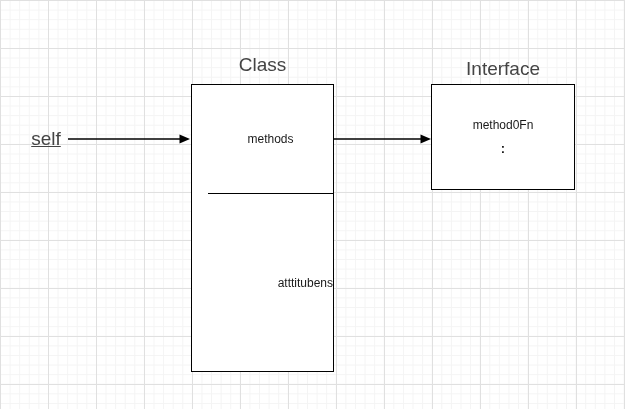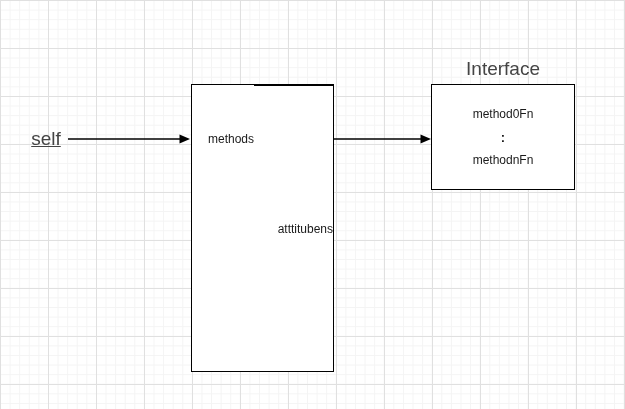--- a/index.html
+++ b/index.html
@@ -71,21 +71,21 @@
     border: 1.5px solid #000000;
     color: #1a1a1a;
     font-size: 12px;
   }
   .class-box {
     left: 191px;
     top: 84px;
     width: 143px;
     height: 288px;
     display: flex;
-    flex-direction: row;
+    flex-direction: column;
     padding-left: 16px;
   }
   .class-section {
     display: flex;
     align-items: center;
     justify-content: center;
     text-align: center;
   }
   .class-section.methods {
     height: 108px;
@@ -128,31 +128,31 @@
       <path d="M 190 139 L 179.5 134.6 L 179.5 143.4 Z"></path>
     </g>
     <g>
       <line x1="310" y1="139" x2="422" y2="139"></line>
       <path d="M 431 139 L 420.5 134.6 L 420.5 143.4 Z"></path>
     </g>
   </svg>
 
   <div class="label self-label">self</div>
 
+  <div class="label class-title">Class</div>
 
   <div class="shape class-box">
     <div class="class-section methods">
       <span>methods</span>
     </div>
     <div class="class-section attrs">
       <span>atttitubens</span>
     </div>
   </div>
 
   <div class="label interface-title">Interface</div>
 
   <div class="shape interface-box">
     <div class="iface-item">method0Fn</div>
     <div class="iface-item dots">:</div>
-    <div class="iface-item">methodnFn</div>
   </div>
 
 </div>
 
 </body></html>

